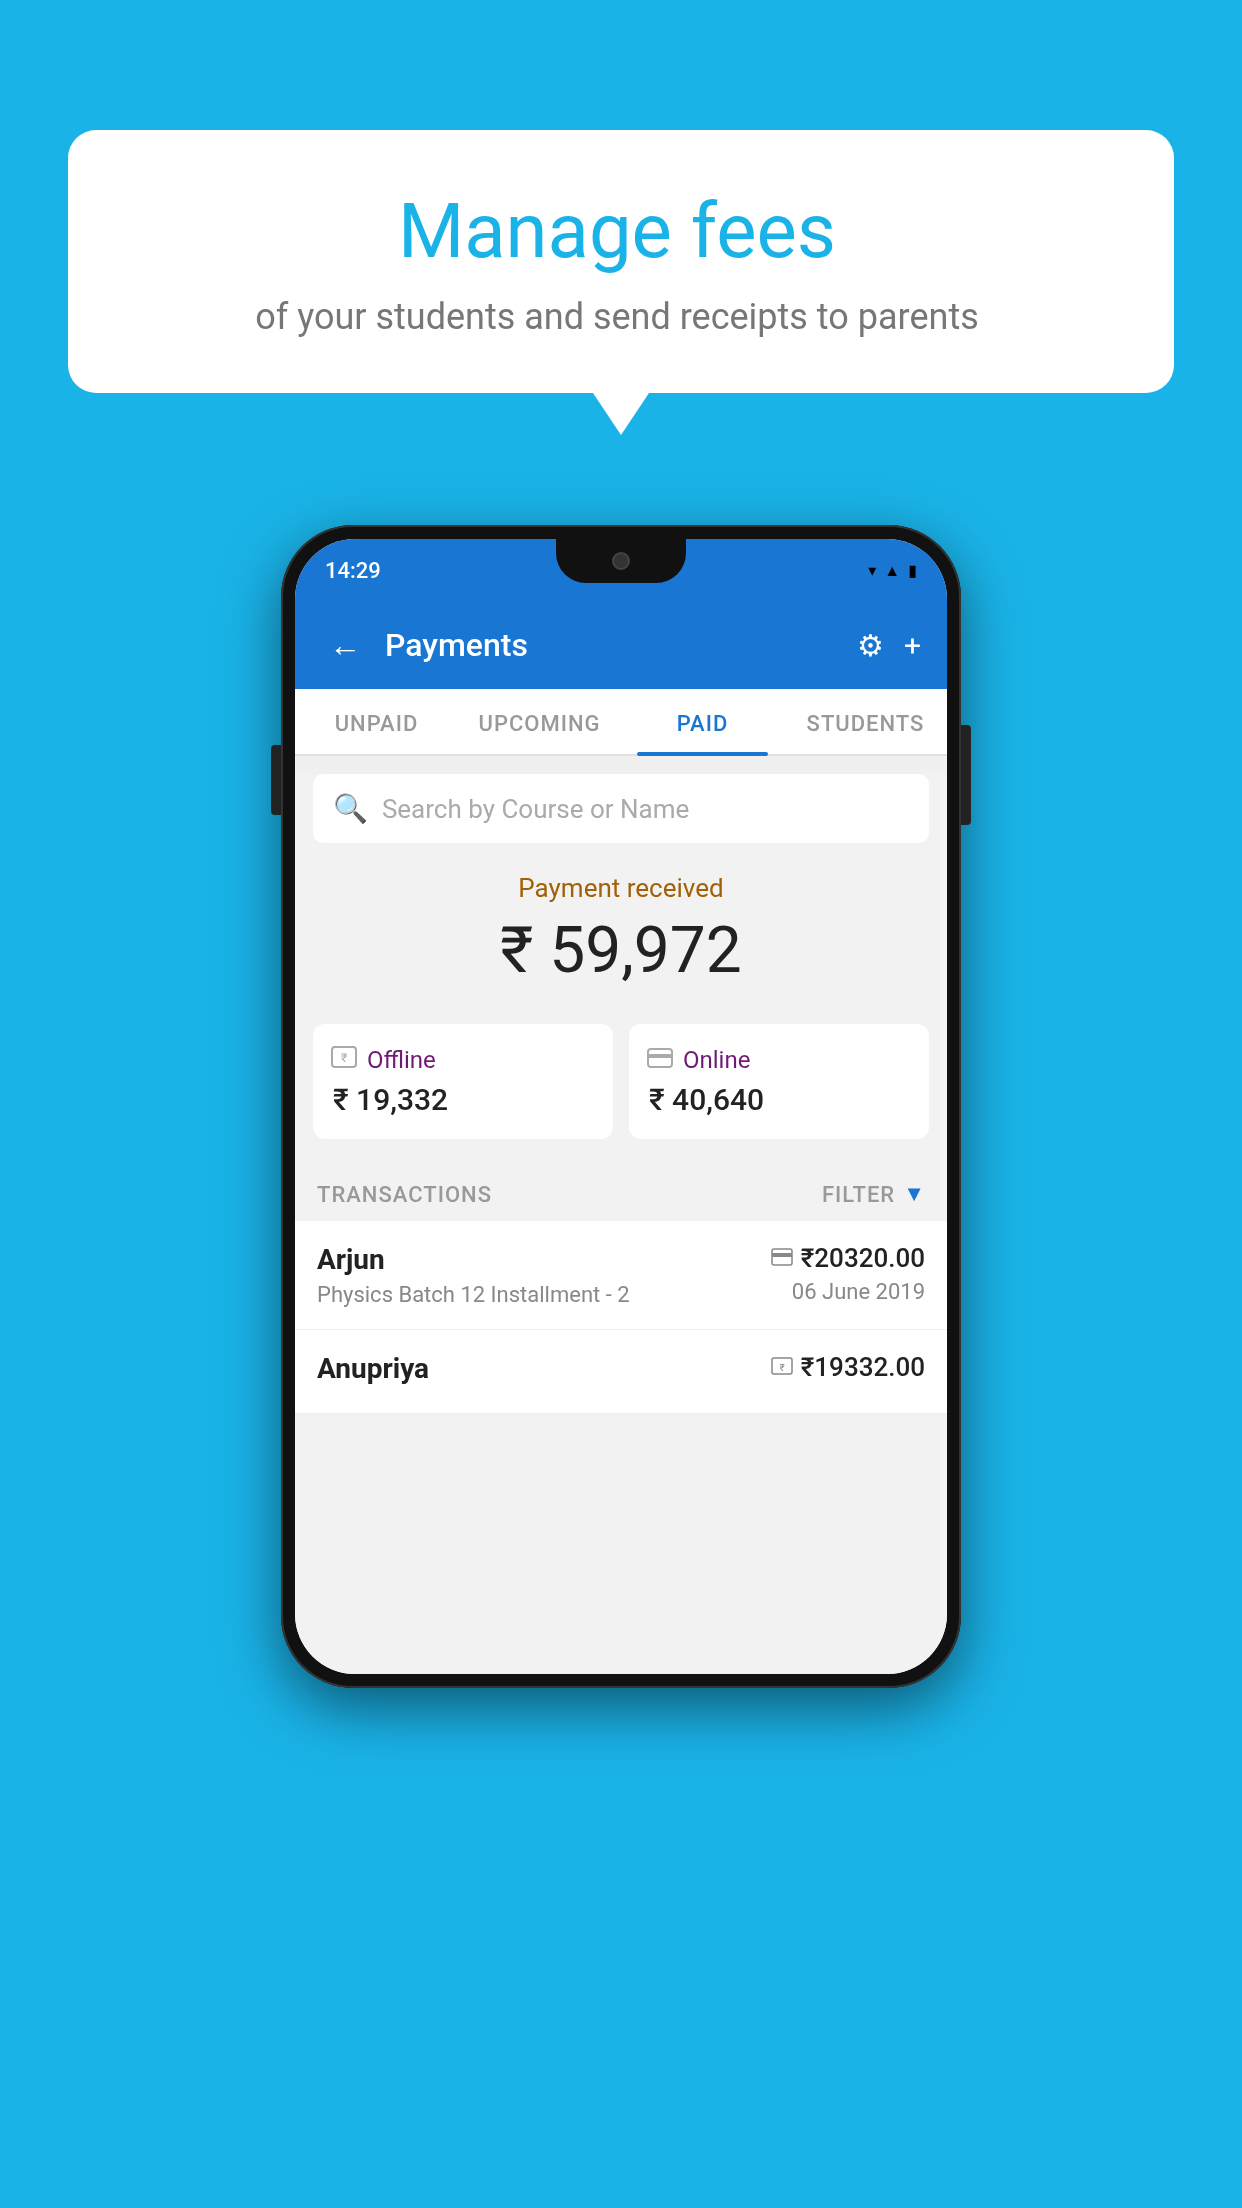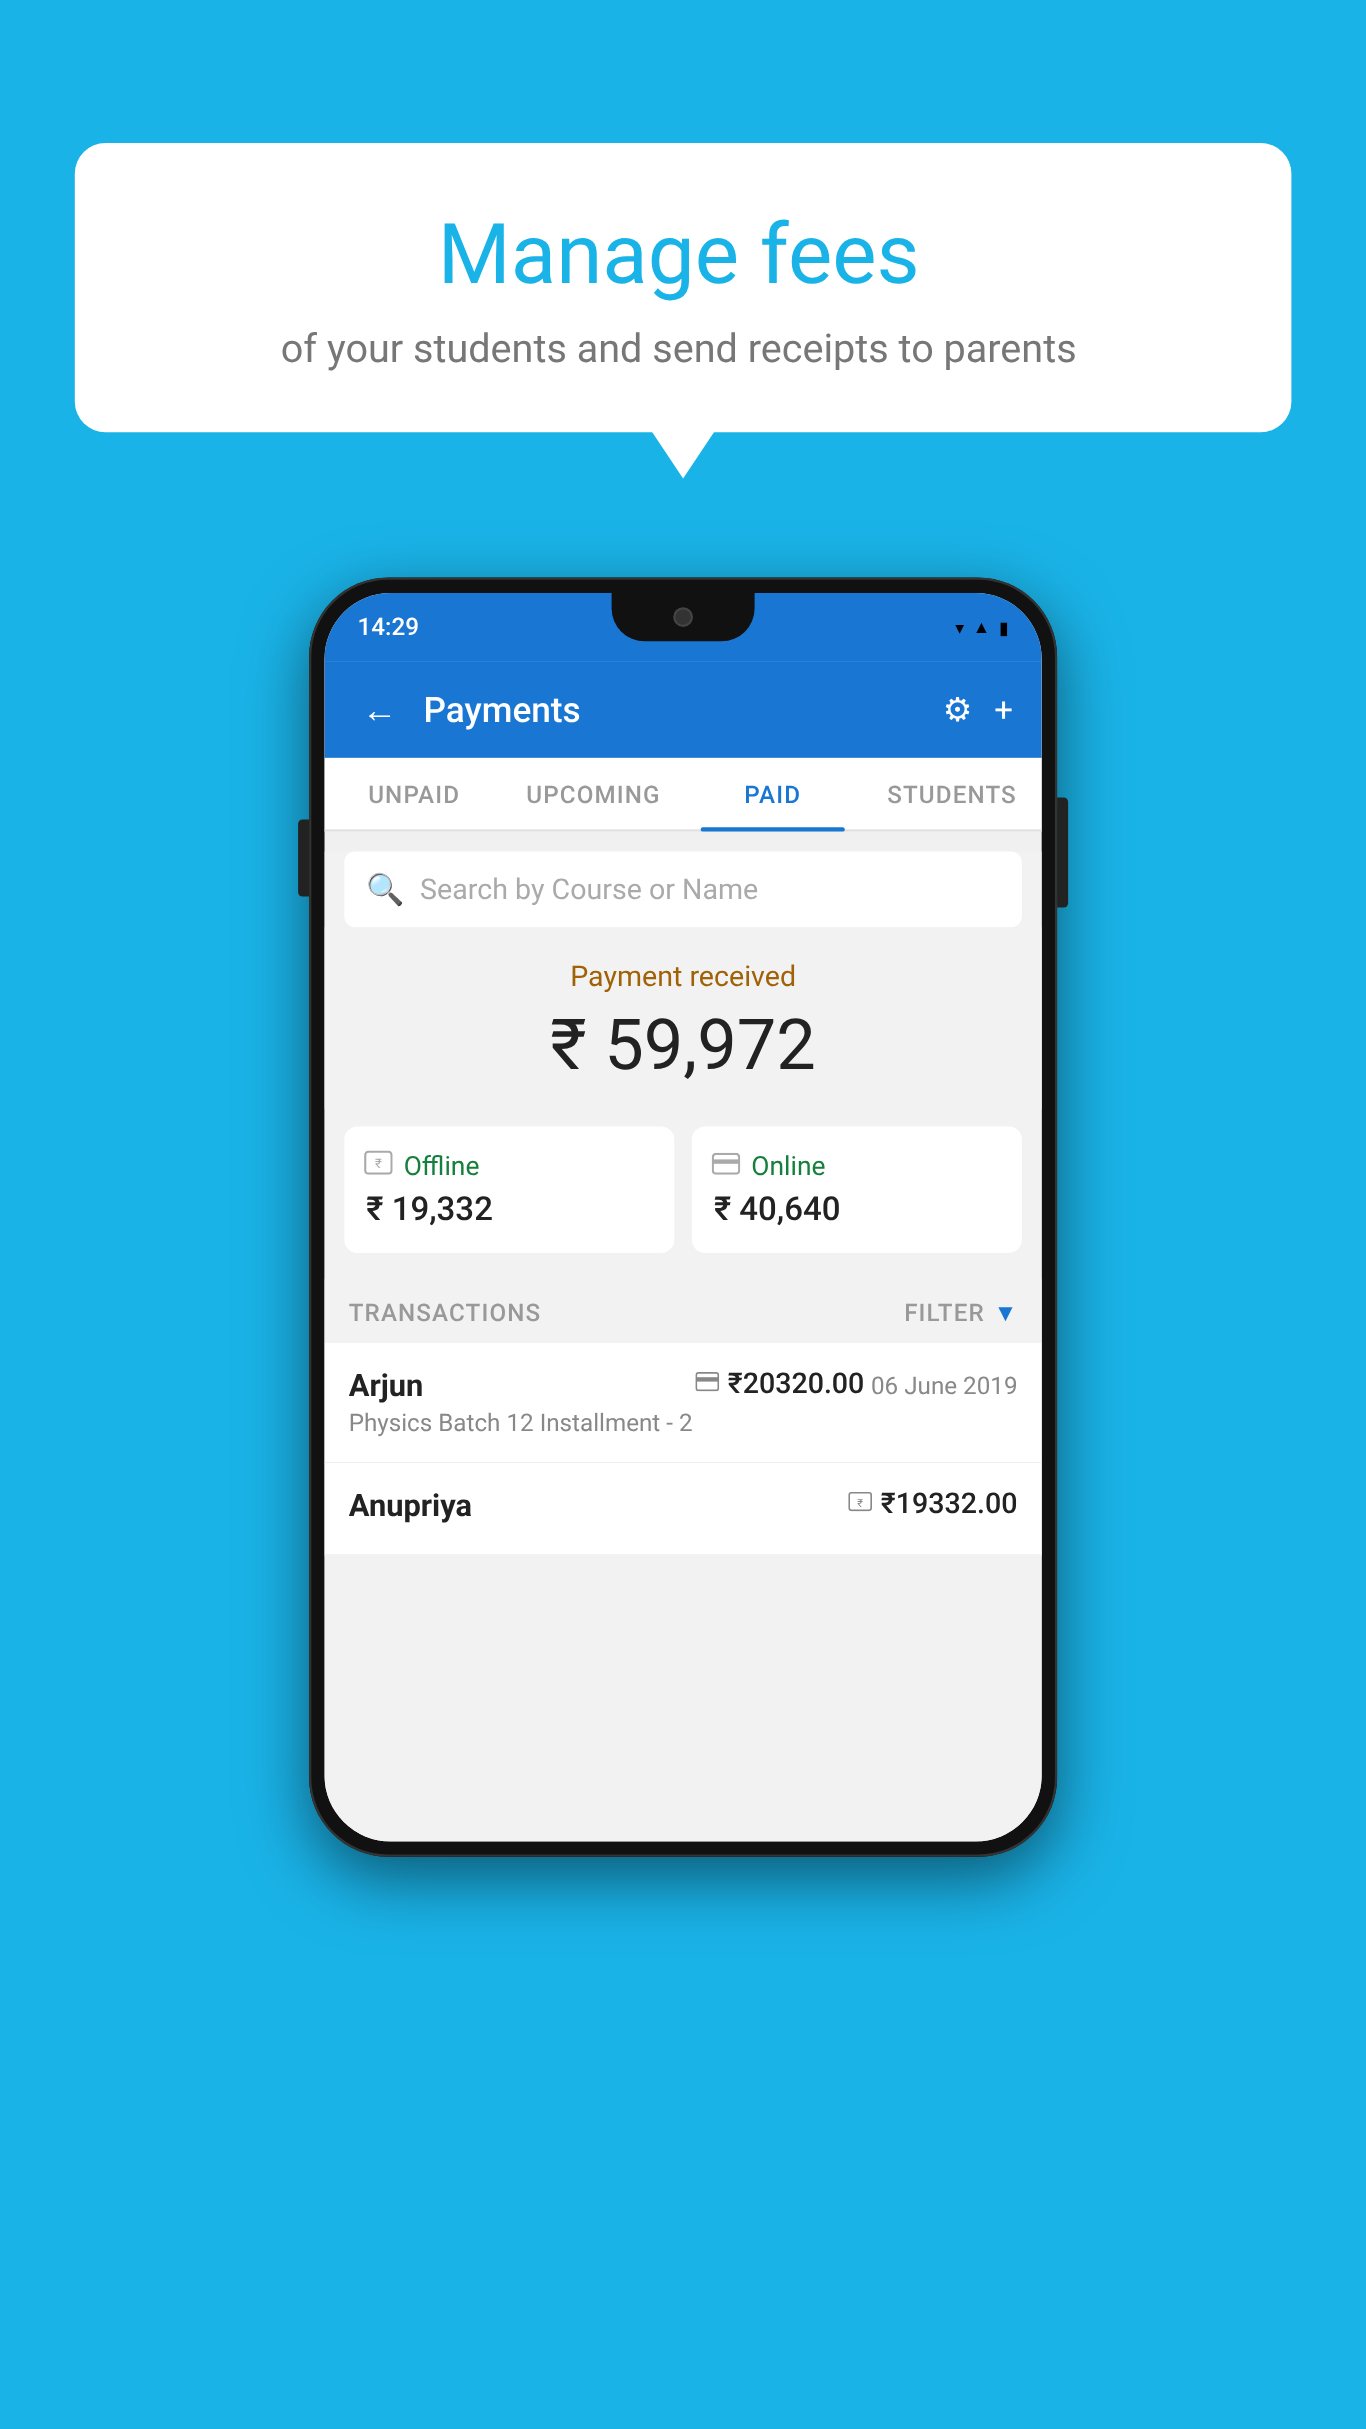--- a/index.html
+++ b/index.html
@@ -264,21 +264,21 @@
       display: flex;
       align-items: center;
       gap: 10px;
     }
     .payment-card-icon {
       color: #aaa;
       font-size: 24px;
     }
     .payment-card-label {
       font-size: 24px;
-      color: #15803d;
+      color: #701a75;
     }
     .payment-card-amount {
       font-size: 30px;
       color: #222;
       font-weight: 500;
       padding-left: 2px;
     }
 
     
     .transactions-header {
@@ -329,22 +329,21 @@
       color: #222;
       margin-bottom: 6px;
     }
     .transaction-detail {
       font-size: 22px;
       color: #888;
     }
     .transaction-right {
       text-align: right;
       display: flex;
-      flex-direction: row;
-      align-items: flex-end;
+      flex-direction: column;
       gap: 6px;
     }
     .transaction-amount-row {
       display: flex;
       align-items: center;
       gap: 8px;
     }
     .transaction-amount-icon {
       color: #888;
       font-size: 22px;

